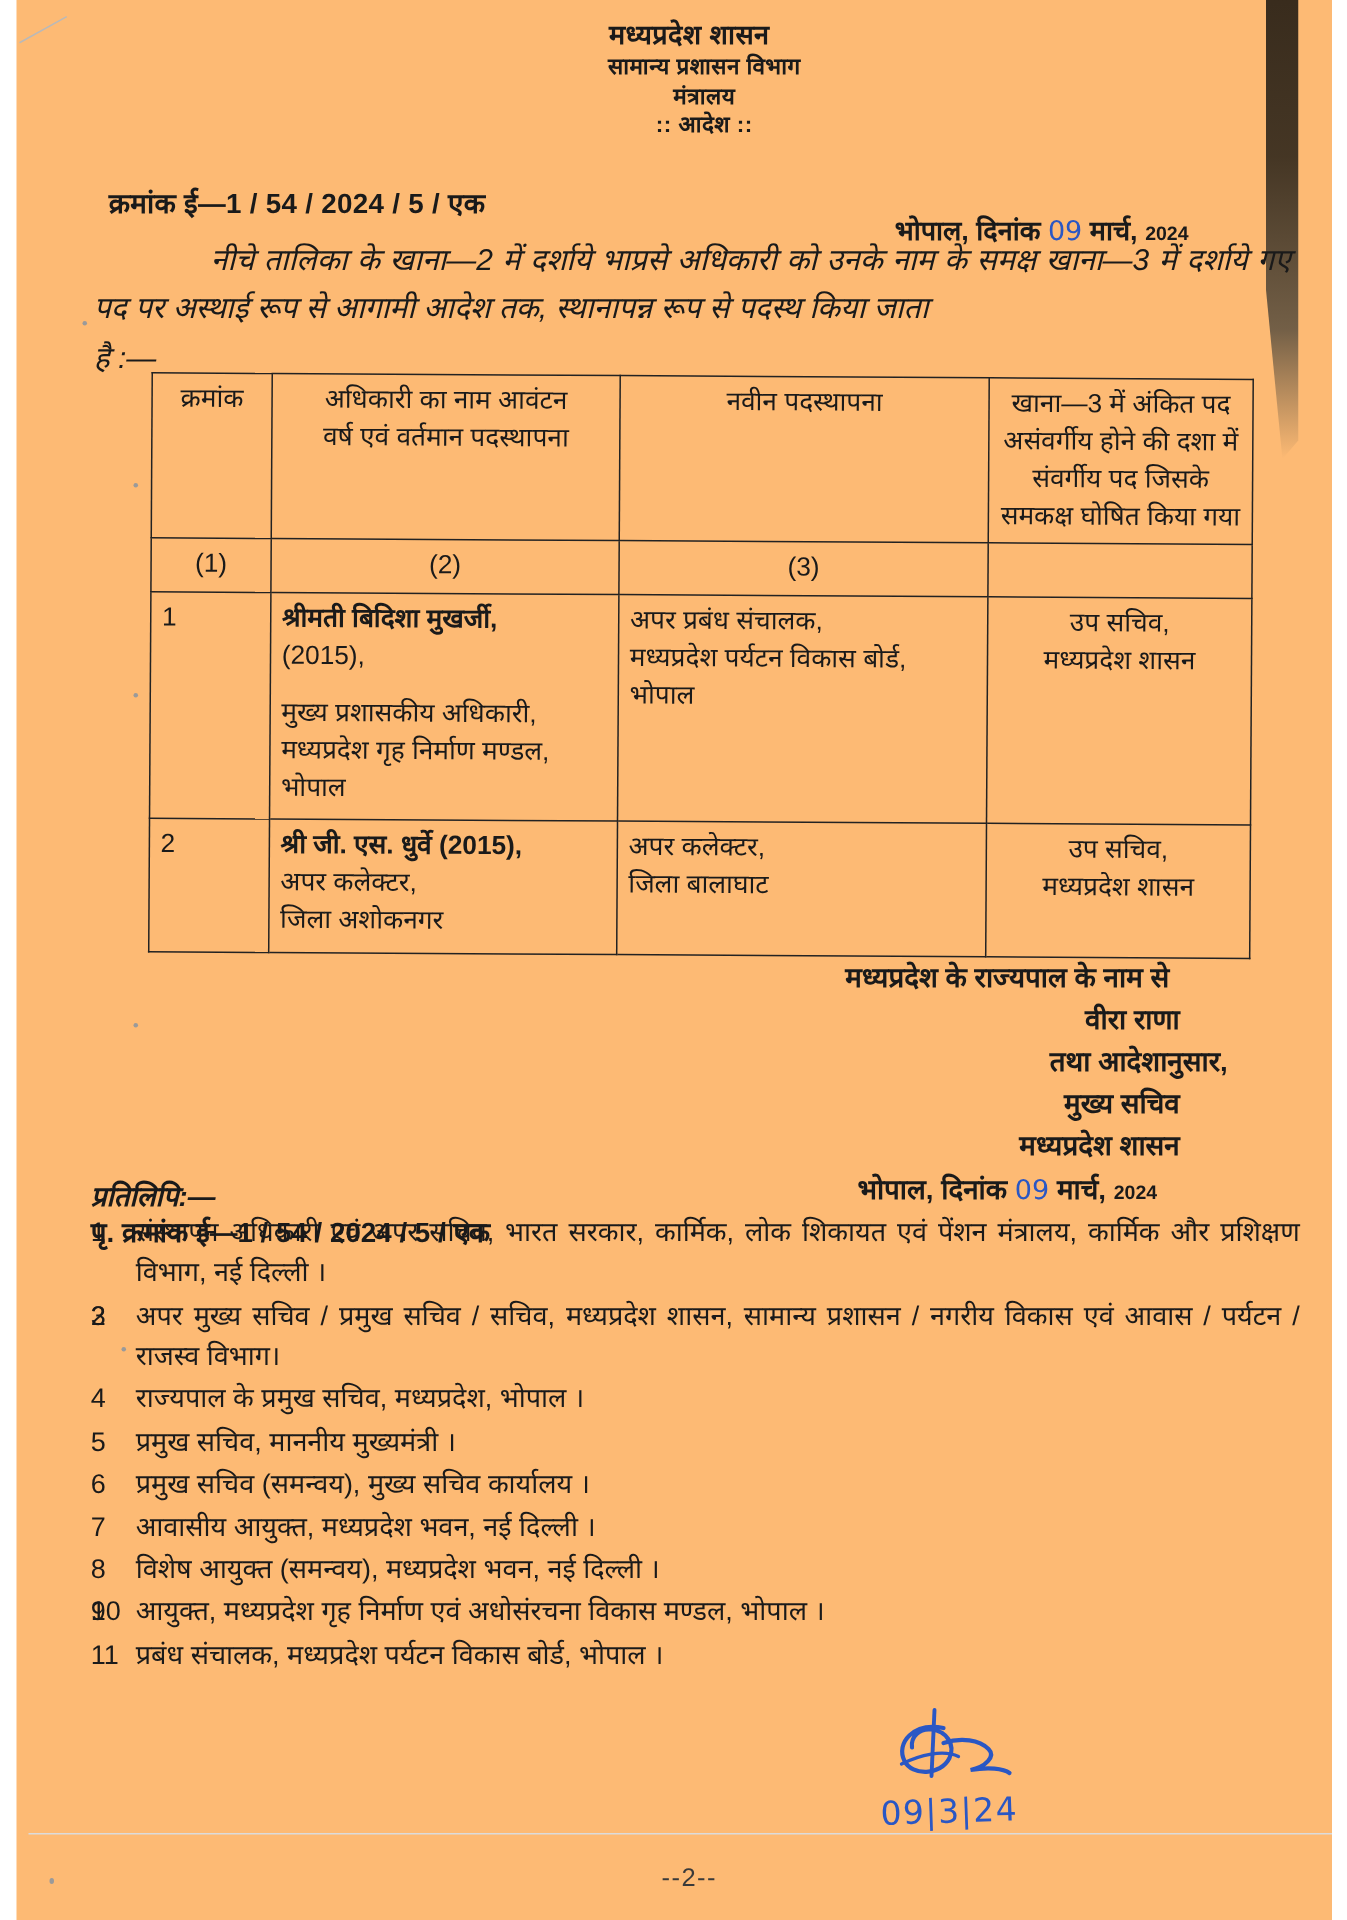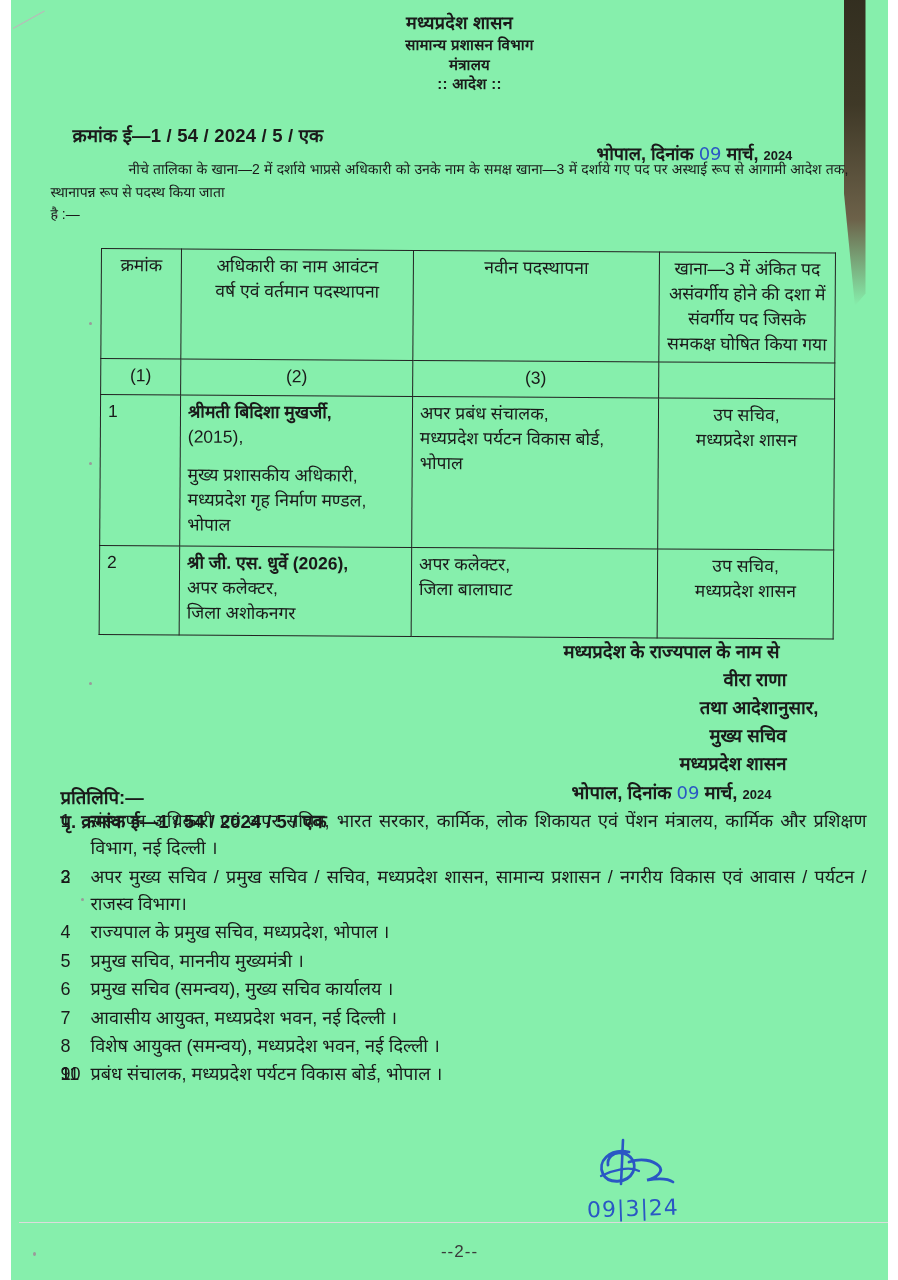--- a/index.html
+++ b/index.html
@@ -11,21 +11,21 @@
   body {
     font-family: "Liberation Sans", "DejaVu Sans", sans-serif;
     color: #1a1a1a;
   }
 
   .page {
     position: relative;
     width: 877px;
     height: 1280px;
     margin: 0 auto;
-    background: #86efac;
+    background: #fdba74;
     overflow: hidden;
     box-sizing: border-box;
   }
 
   
   .scan-shadow-right {
     position: absolute;
     top: -4px;
     right: 22px;
     width: 22px;
@@ -101,26 +101,27 @@
     font-family: "DejaVu Sans", sans-serif;
     font-weight: 400;
     font-size: 18px;
   }
   .yr { font-size: 13px; text-align: right; }
 
   
   .intro {
     position: absolute;
     top: 158px;
-    left: 40px;
+    left: 52px;
     width: 798px;
-    font-size: 14px;
+    font-size: 20px;
     line-height: 1.62;
     text-align: justify;
     text-indent: 78px;
+    font-style: italic;
   }
   .intro .lastline { text-indent: 0; display: block; }
 
   
   .tbl-wrap {
     position: absolute;
     top: 248px;
     left: 90px;
     width: 734px;
     transform: rotate(0.35deg);
@@ -207,20 +208,21 @@
     font-weight: 700;
     white-space: nowrap;
     margin-top: 48px;
   }
   .copy-label {
     position: absolute;
     top: 784px;
     left: 50px;
     font-size: 18.5px;
     font-weight: 700;
+    font-style: italic;
   }
   .copy-list {
     position: absolute;
     top: 808px;
     left: 50px;
     width: 806px;
     margin: 0;
     padding: 0;
     list-style: none;
   }
@@ -360,21 +362,21 @@
             <span>भोपाल</span>
           </td>
           <td class="c4cell">
             <span>उप सचिव,</span><br>
             <span>मध्यप्रदेश शासन</span>
           </td>
         </tr>
         <tr class="r2">
           <td class="rowidx">2</td>
           <td class="cell-name">
-            <span class="nm">श्री जी. एस. धुर्वे (2026),</span><br>
+            <span class="nm">श्री जी. एस. धुर्वे (2015),</span><br>
             <span>अपर कलेक्टर,</span><br>
             <span>जिला अशोकनगर</span>
           </td>
           <td>
             <span>अपर कलेक्टर,</span><br>
             <span>जिला बालाघाट</span>
           </td>
           <td class="c4cell">
             <span>उप सचिव,</span><br>
             <span>मध्यप्रदेश शासन</span>
@@ -404,21 +406,21 @@
   <ul class="copy-list">
     <li class="wide"><span class="idx">1</span><span>संस्थापन अधिकारी एवं अपर सचिव, भारत सरकार, कार्मिक, लोक शिकायत एवं पेंशन मंत्रालय, कार्मिक और प्रशिक्षण विभाग, नई दिल्ली ।</span></li>
     <li><span class="idx">2</span></li>
     <li class="wide"><span class="idx">3</span><span>अपर मुख्य सचिव / प्रमुख सचिव / सचिव, मध्यप्रदेश शासन, सामान्य प्रशासन / नगरीय विकास एवं आवास / पर्यटन / राजस्व विभाग।</span></li>
     <li><span class="idx">4</span><span>राज्यपाल के प्रमुख सचिव, मध्यप्रदेश, भोपाल ।</span></li>
     <li><span class="idx">5</span><span>प्रमुख सचिव, माननीय मुख्यमंत्री ।</span></li>
     <li><span class="idx">6</span><span>प्रमुख सचिव (समन्वय), मुख्य सचिव कार्यालय ।</span></li>
     <li><span class="idx">7</span><span>आवासीय आयुक्त, मध्यप्रदेश भवन, नई दिल्ली ।</span></li>
     <li><span class="idx">8</span><span>विशेष आयुक्त (समन्वय), मध्यप्रदेश भवन, नई दिल्ली ।</span></li>
     <li><span class="idx">9</span></li>
-    <li><span class="idx">10</span></li>
+    <li><span class="idx">10</span><span>आयुक्त, मध्यप्रदेश गृह निर्माण एवं अधोसंरचना विकास मण्डल, भोपाल ।</span></li>
     <li><span class="idx">11</span><span>प्रबंध संचालक, मध्यप्रदेश पर्यटन विकास बोर्ड, भोपाल ।</span></li>
   </ul>
 
   <div class="hand-sign">
     <svg width="150" height="100" viewBox="0 0 150 100" fill="none" xmlns="http://www.w3.org/2000/svg" aria-hidden="true">
       <path d="M46 2 L44 46" stroke="#2a57c4" stroke-width="2.6" stroke-linecap="round"></path>
       <path d="M52 14 C32 10 20 24 26 36 C31 46 50 46 56 34 C60 25 54 16 44 15 C36 14 30 20 31 27" stroke="#2a57c4" stroke-width="2.8" stroke-linecap="round" fill="none"></path>
       <path d="M52 24 C64 20 76 22 82 28 C87 33 80 40 70 42 C82 40 92 41 96 44" stroke="#2a57c4" stroke-width="2.8" stroke-linecap="round" fill="none"></path>
       <path d="M24 38 C36 32 52 28 62 33" stroke="#2a57c4" stroke-width="2.2" stroke-linecap="round" fill="none"></path>
     </svg>

